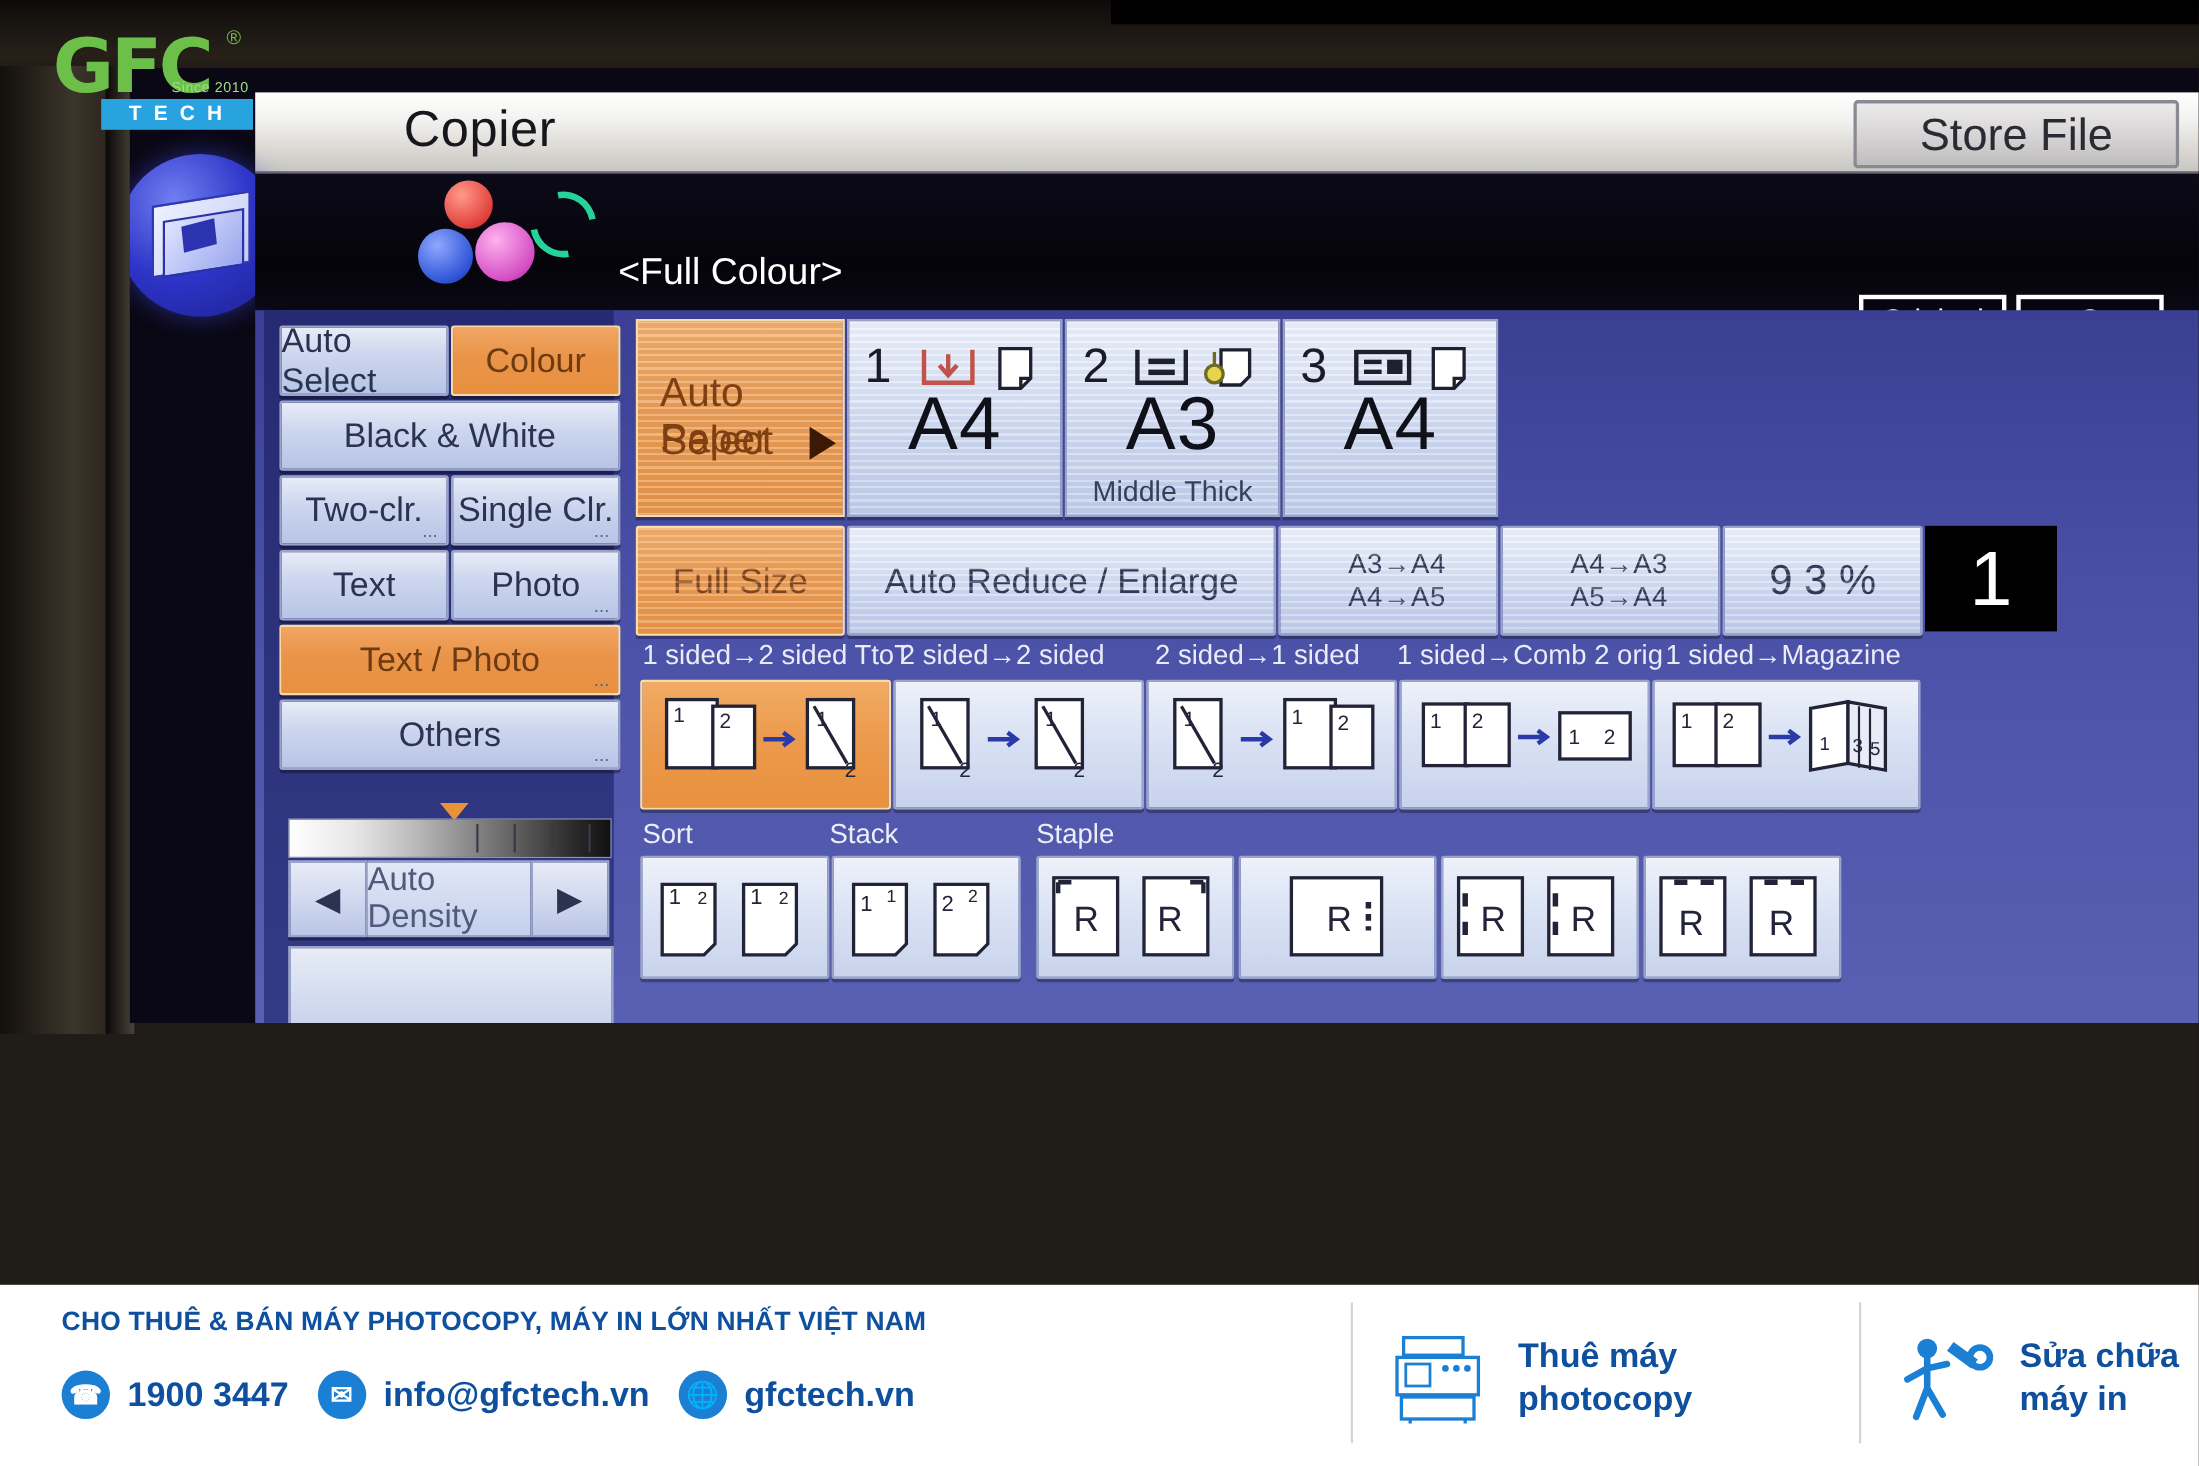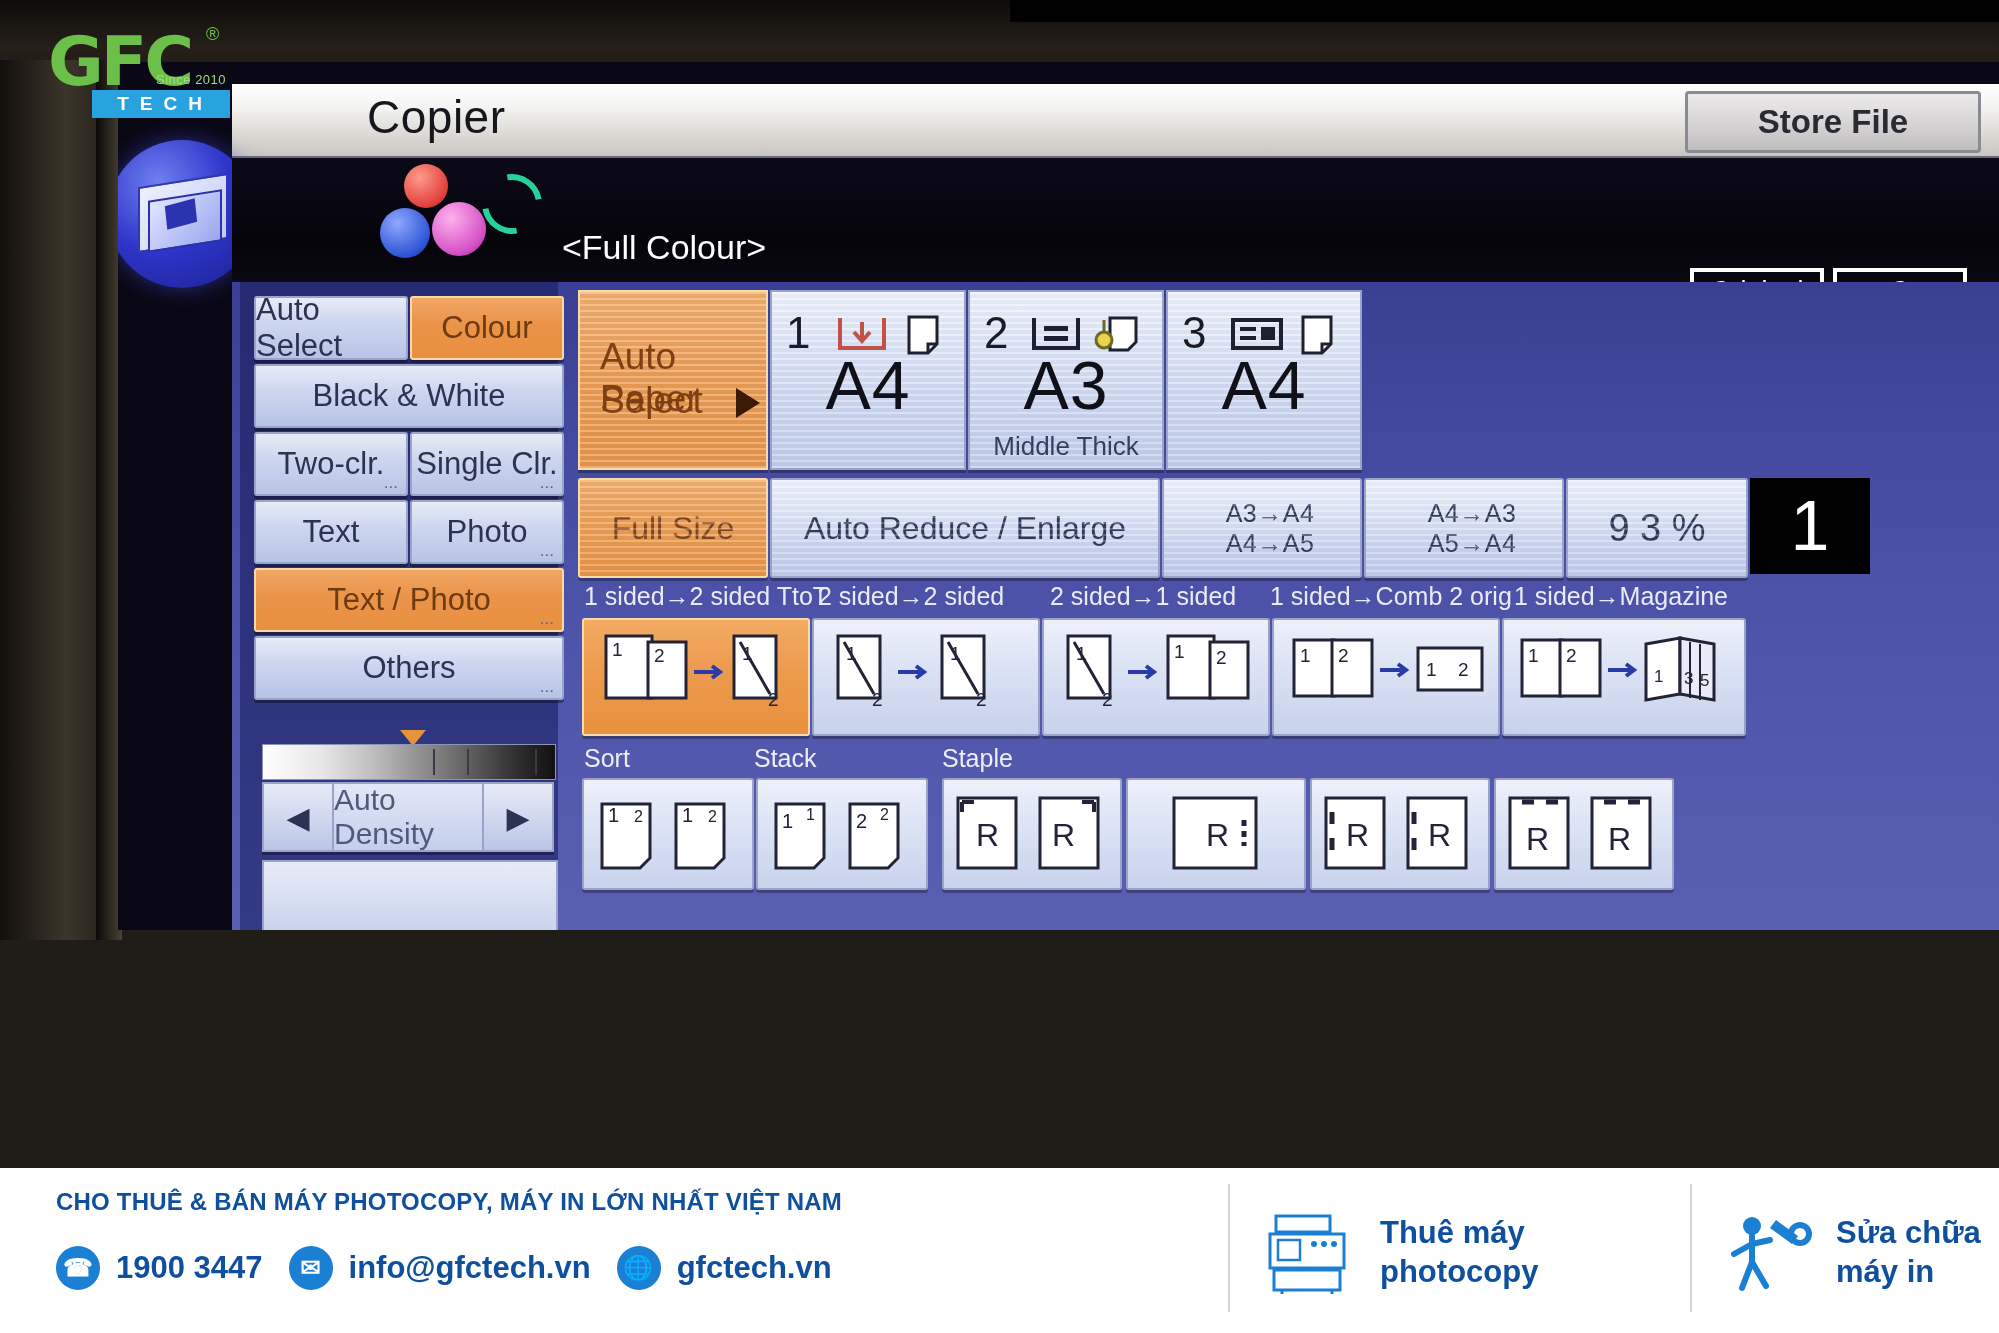--- a/index.html
+++ b/index.html
@@ -23,21 +23,21 @@
   
   .titlebar{position:absolute;left:114px;top:22px;width:1767px;height:72px;
       background:linear-gradient(180deg,#ffffff 0%,#f2f2f0 34%,#dedbd6 68%,#c8c6c2 100%);
       box-shadow:0 2px 0 #6a6a72;}
   .titlebar .ttl{position:absolute;left:135px;top:6px;font-size:46px;color:#16161c;
       letter-spacing:.5px;font-family:"Liberation Sans",sans-serif;}
   .storefile{position:absolute;right:18px;top:7px;width:290px;height:56px;
       background:linear-gradient(180deg,#eceaea 0%,#d7d5d6 50%,#bfbdbe 100%);
       border:3px solid #8a8a92;border-radius:4px;
       display:flex;align-items:center;justify-content:center;
-      font-size:33px;color:#2a2a33;font-weight:bold;}
+      font-size:41px;color:#2a2a33;}
 
   
   .copier-ico{position:absolute;left:-10px;top:78px;width:148px;height:148px;border-radius:50%;
       background:radial-gradient(circle at 34% 28%,#6f7ff0 0%,#2e35c9 48%,#1b1f8e 100%);
       box-shadow:0 0 22px rgba(60,70,220,.55);}
   .copier-ico .pg{position:absolute;left:30px;top:40px;width:86px;height:62px;
       background:linear-gradient(135deg,#eef1ff 0%,#c3cbf5 100%);
       transform:skewY(-9deg);border:2px solid #3038b4;}
   .copier-ico .pg2{position:absolute;left:40px;top:55px;width:70px;height:48px;
       background:linear-gradient(135deg,#dfe5ff,#9aa6ee);transform:skewY(-9deg);

